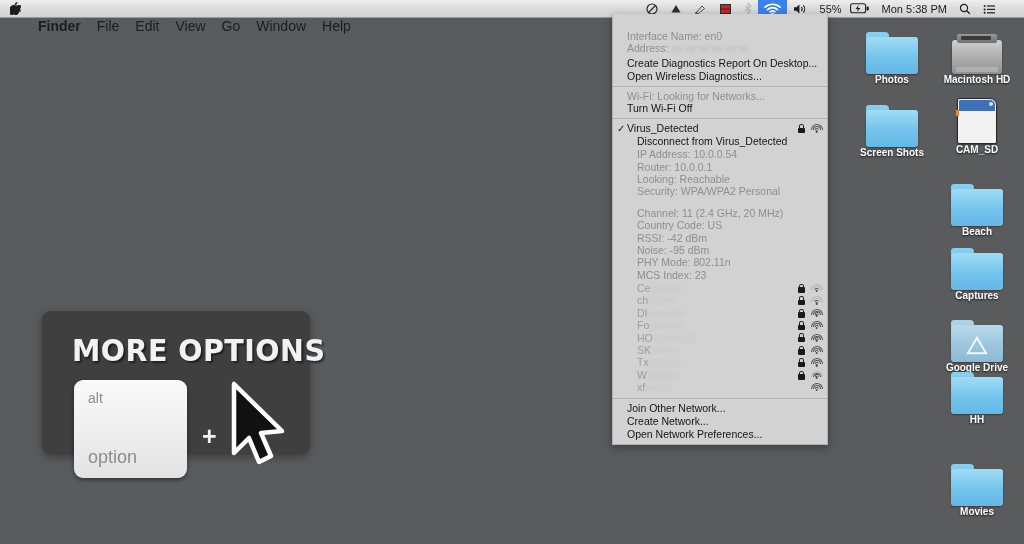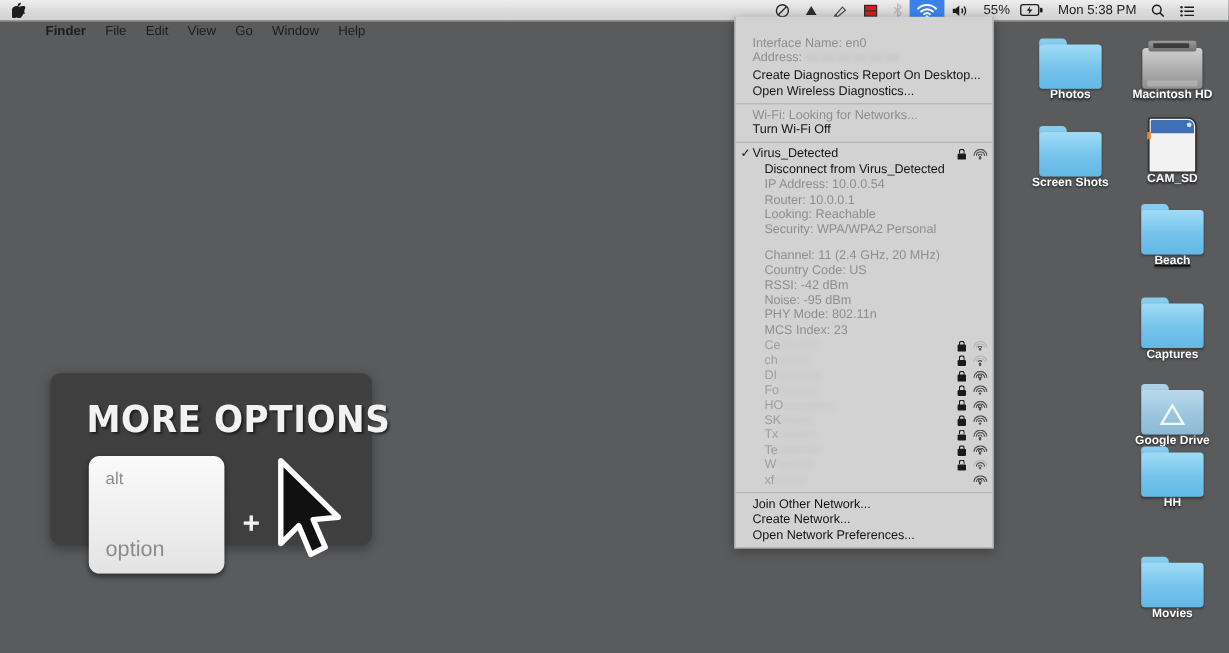--- a/index.html
+++ b/index.html
@@ -13,21 +13,21 @@
 
   
   #menubar{
     position:absolute; top:0; left:0; width:1024px; height:18px;
     background:linear-gradient(to bottom,#eeeeee 0%,#dcdcdc 50%,#d2d2d2 100%);
     border-bottom:1px solid #9a9a9a;
     display:flex; align-items:center; z-index:50;
   }
   #menubar-left{ display:flex; align-items:center; height:18px; }
   .mb-item{
-    font-size:11px; color:#1d1d1d; padding:0 8px; height:32px;
+    font-size:14px; color:#1d1d1d; padding:0 8px; height:32px;
     line-height:18px; white-space:nowrap; cursor:default;margin-top:48px;
   }
   .mb-item.bold{ font-weight:bold; }
   .apple-logo{ padding:0 9px 0 10px; height:18px; display:flex; align-items:center; }
 
   #menubar-right{
     margin-left:auto; display:flex; align-items:center; height:18px;
     padding-right:22px; gap:0px;
   }
   .mbr{
@@ -339,21 +339,21 @@
     <div class="sdcard">
         <div class="body"></div>
         <div class="blue"></div>
         <div class="dot"></div>
         <div class="notch"></div>
       </div>
   </div>
   <div class="lbl">CAM_SD</div>
 </div>
 
-<div class="dicon" style="left:929px; top:160px;text-decoration:underline;">
+<div class="dicon" style="left:929px; top:174px;">
   <div class="glyph">
     <div class="folder">
         <div class="tab"></div>
         <div class="main"></div>
       </div>
   </div>
   <div class="lbl">Beach</div>
 </div>
 
 <div class="dicon" style="left:929px; top:238px;">
@@ -541,32 +541,20 @@
             <span class="shackle"></span>
             <span class="body"></span>
           </span>
           <span class="sig s3">
             <i class="a"></i>
             <i class="b"></i>
             <i class="c"></i>
             <span class="dot"></span>
           </span>
         </span></div>
-      <div class="wrow indent"><span class="netname"><span class="vis">Te</span><span class="hid">xxxxxxx</span></span><span class="wicons">
-          <span class="lock">
-            <span class="shackle"></span>
-            <span class="body"></span>
-          </span>
-          <span class="sig s3">
-            <i class="a"></i>
-            <i class="b"></i>
-            <i class="c"></i>
-            <span class="dot"></span>
-          </span>
-        </span></div>
       <div class="wrow indent"><span class="netname"><span class="vis">W</span><span class="hid">xxxxxx</span></span><span class="wicons">
           <span class="lock">
             <span class="shackle"></span>
             <span class="body"></span>
           </span>
           <span class="sig s2">
             <i class="a"></i>
             <i class="b"></i>
             <i class="c"></i>
             <span class="dot"></span>

